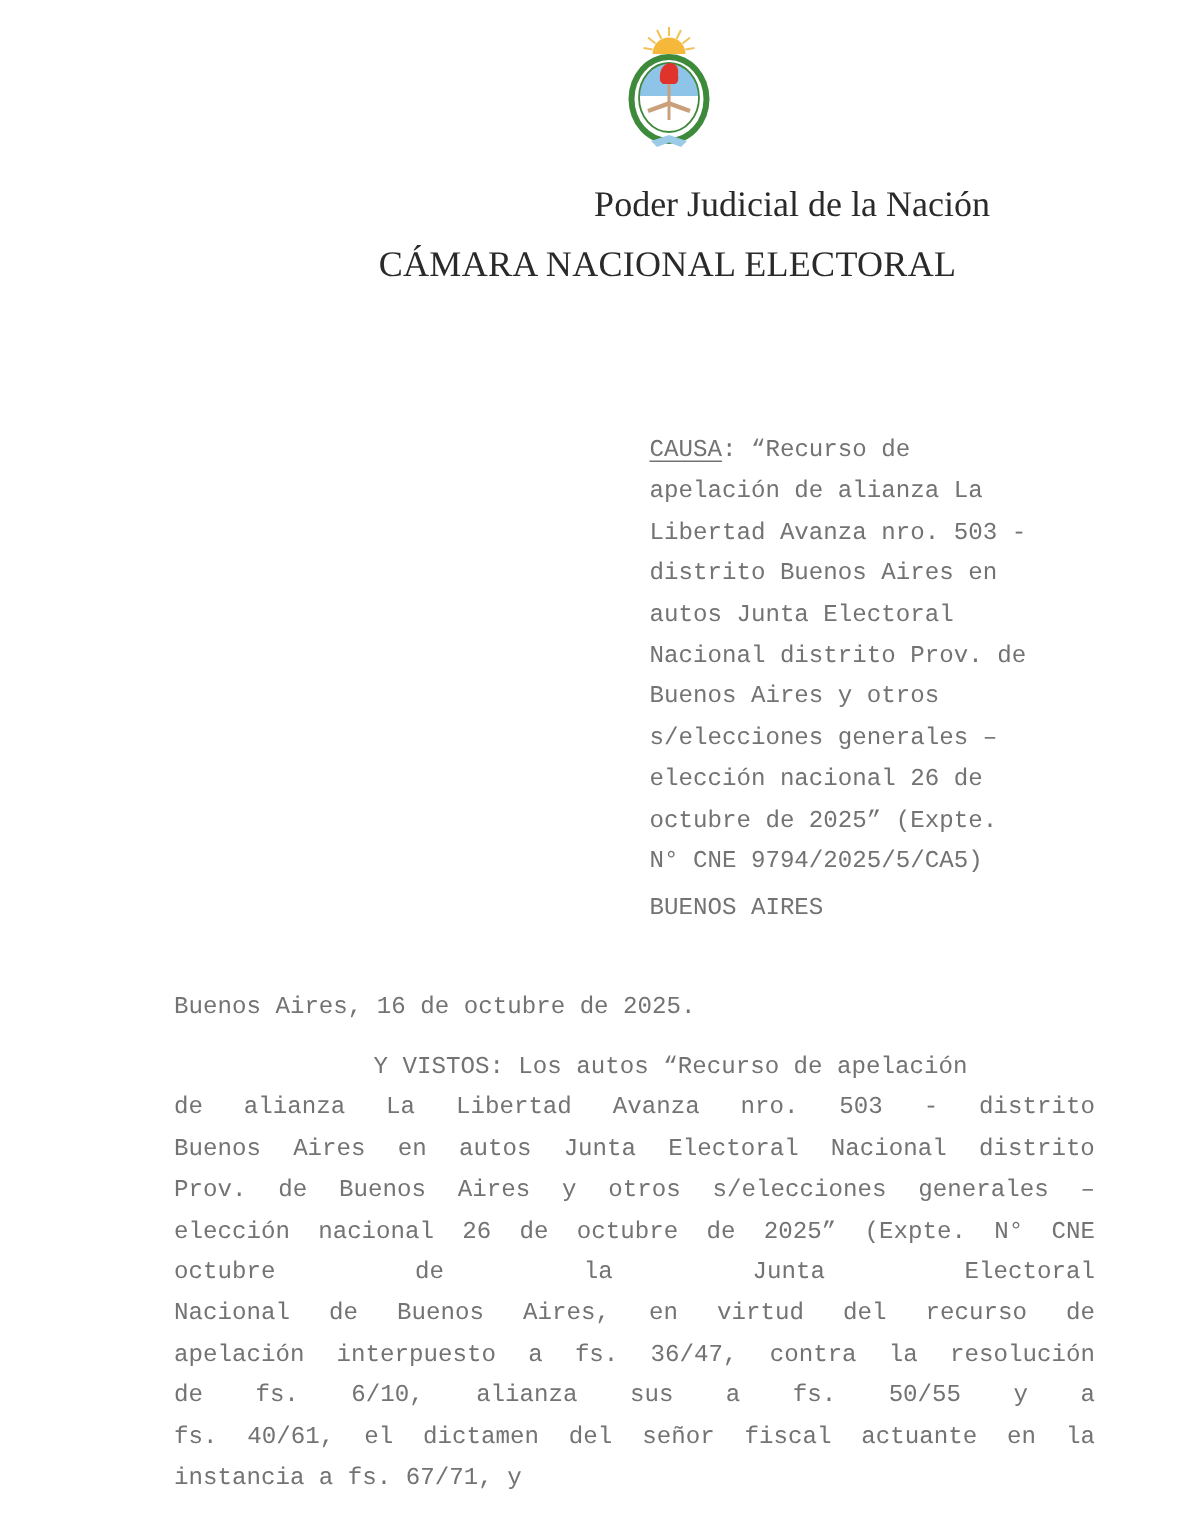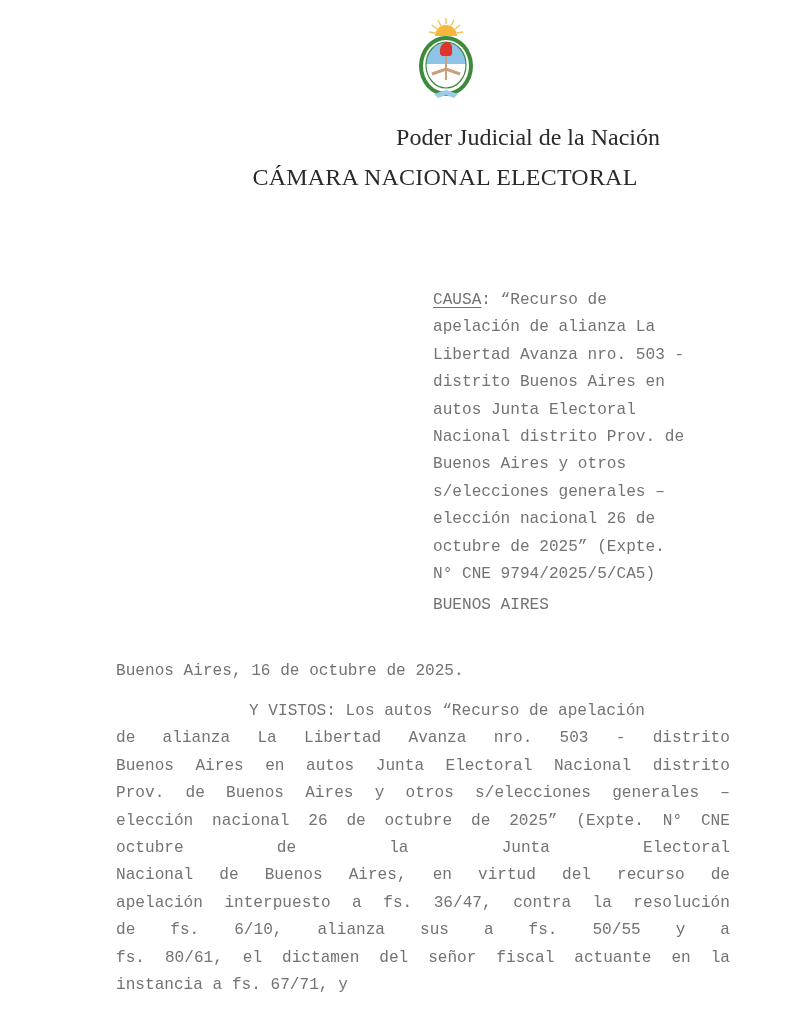--- a/index.html
+++ b/index.html
@@ -79,15 +79,15 @@
 <div class="abs mono body" id="body">
     <div class="line indent">Y VISTOS: Los autos “Recurso de apelación</div>
     <div class="line"><span>de</span><span>alianza</span><span>La</span><span>Libertad</span><span>Avanza</span><span>nro.</span><span>503</span><span>-</span><span>distrito</span></div>
     <div class="line"><span>Buenos</span><span>Aires</span><span>en</span><span>autos</span><span>Junta</span><span>Electoral</span><span>Nacional</span><span>distrito</span></div>
     <div class="line"><span>Prov.</span><span>de</span><span>Buenos</span><span>Aires</span><span>y</span><span>otros</span><span>s/elecciones</span><span>generales</span><span>–</span></div>
     <div class="line"><span>elección</span><span>nacional</span><span>26</span><span>de</span><span>octubre</span><span>de</span><span>2025”</span><span>(Expte.</span><span>N°</span><span>CNE</span></div>
     <div class="line"><span>octubre</span><span>de</span><span>la</span><span>Junta</span><span>Electoral</span></div>
     <div class="line"><span>Nacional</span><span>de</span><span>Buenos</span><span>Aires,</span><span>en</span><span>virtud</span><span>del</span><span>recurso</span><span>de</span></div>
     <div class="line"><span>apelación</span><span>interpuesto</span><span>a</span><span>fs.</span><span>36/47,</span><span>contra</span><span>la</span><span>resolución</span></div>
     <div class="line"><span>de</span><span>fs.</span><span>6/10,</span><span>alianza</span><span>sus</span><span>a</span><span>fs.</span><span>50/55</span><span>y</span><span>a</span></div>
-    <div class="line"><span>fs.</span><span>80/61,</span><span>el</span><span>dictamen</span><span>del</span><span>señor</span><span>fiscal</span><span>actuante</span><span>en</span><span>la</span></div>
+    <div class="line"><span>fs.</span><span>40/61,</span><span>el</span><span>dictamen</span><span>del</span><span>señor</span><span>fiscal</span><span>actuante</span><span>en</span><span>la</span></div>
     <div class="line last"><span>instancia a fs. 67/71, y</span></div>
   </div>
 
 </body></html>

